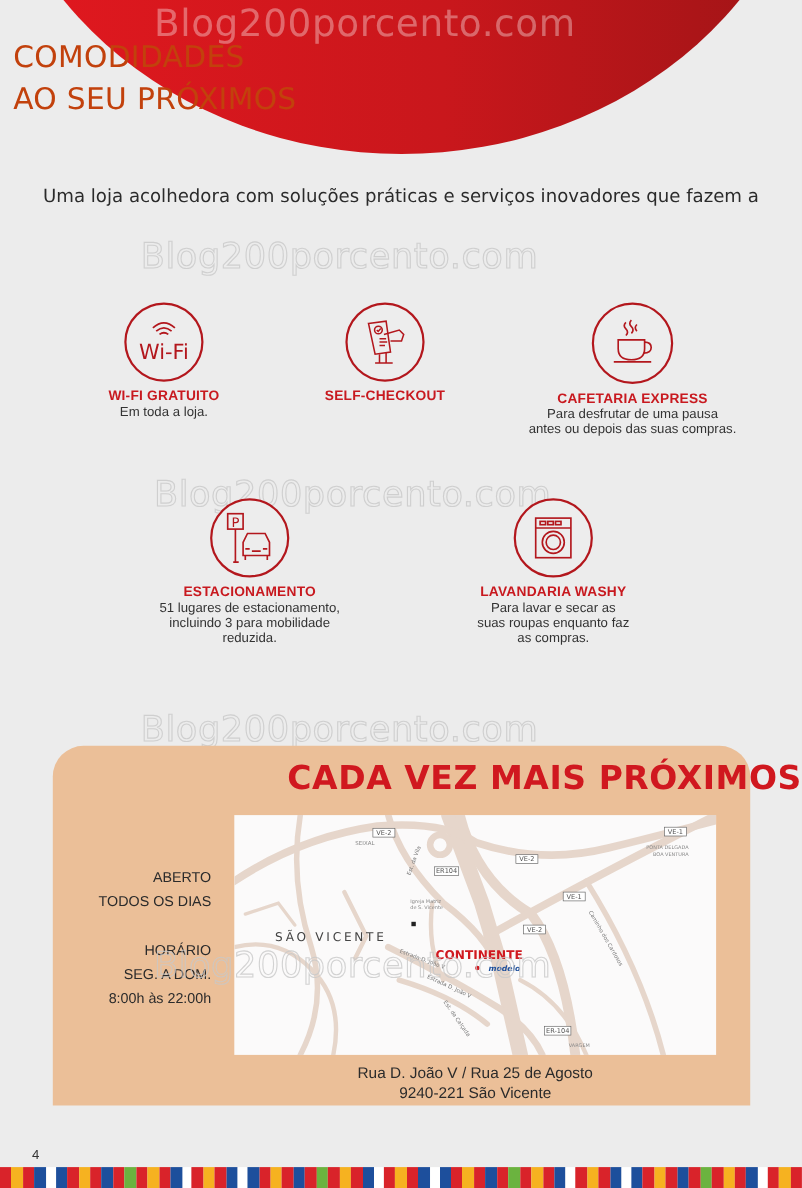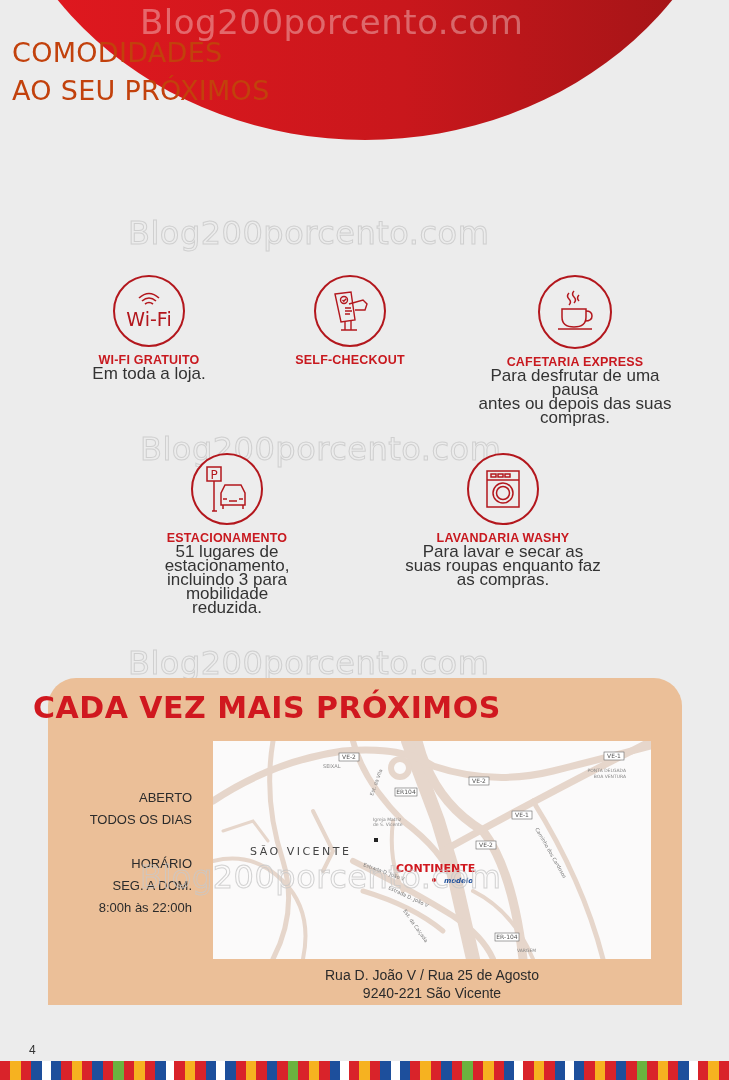--- a/index.html
+++ b/index.html
@@ -39,27 +39,27 @@
   .feature .circle {
     width:72px; height:72px; border-radius:50%;
     border:2px solid #b3171d; margin:0 auto;
     display:flex; align-items:center; justify-content:center;
     background:#ededed;
   }
   .feature .title {
     color:#c8191f; font-weight:bold; font-size:12.5px;
     margin-top:6px; letter-spacing:0.2px;
   }
-  .feature .desc { font-size:17px; line-height:14px; color:#333; }
+  .feature .desc { font-size:12px; line-height:14px; color:#333; }
   .card {
     position:absolute; left:48px; top:678px; width:634px; height:327px;
     background:#ebbf98; border-radius:28px 28px 0 0;
   }
   .card-title {
-    position:absolute; left:0; right:0; top:690px; text-align:left;
+    position:absolute; left:0; right:0; top:690px; text-align:right;
     color:#d0181f; font-weight:900; font-size:30px; letter-spacing:0.5px;
     font-family:"DejaVu Sans", sans-serif;
     margin-left:33px;
   }
   .hours {
     position:absolute; right:537px; top:787px; text-align:right;
     font-size:13px; line-height:22px; color:#2b2b2b;
   }
   .map {
     position:absolute; left:213px; top:741px; width:438px; height:218px;
@@ -77,20 +77,21 @@
 <body>
 
 <div class="hero"></div>
 <div class="watermark" style="left:140px; top:2px;">Blog200porcento.com</div>
 <div class="hero-title">
   <div>COMODIDADES</div>
   <div>AO SEU PRÓXIMOS</div>
 </div>
 
 <div class="intro">
+  <div>Uma loja acolhedora com soluções práticas e serviços inovadores que fazem a</div>
 </div>
 <div class="watermark wm-outline" style="left:128px; top:214px; font-size:32px;">Blog200porcento.com</div>
 
 <div class="feature" style="left:64px; top:275px; width:170px;">
   <div class="circle">
     <svg width="60" height="50" viewBox="0 0 60 50">
       <path d="M20 12 Q30 3 40 12" stroke="#b3171d" stroke-width="1.6" fill="none"></path>
       <path d="M23 15 Q30 9 37 15" stroke="#b3171d" stroke-width="1.6" fill="none"></path>
       <path d="M26 18 Q30 15 34 18" stroke="#b3171d" stroke-width="1.6" fill="none"></path>
       <text x="30" y="40" text-anchor="middle" font-family="DejaVu Sans, sans-serif" font-size="19" fill="#b3171d">Wi-Fi</text>

